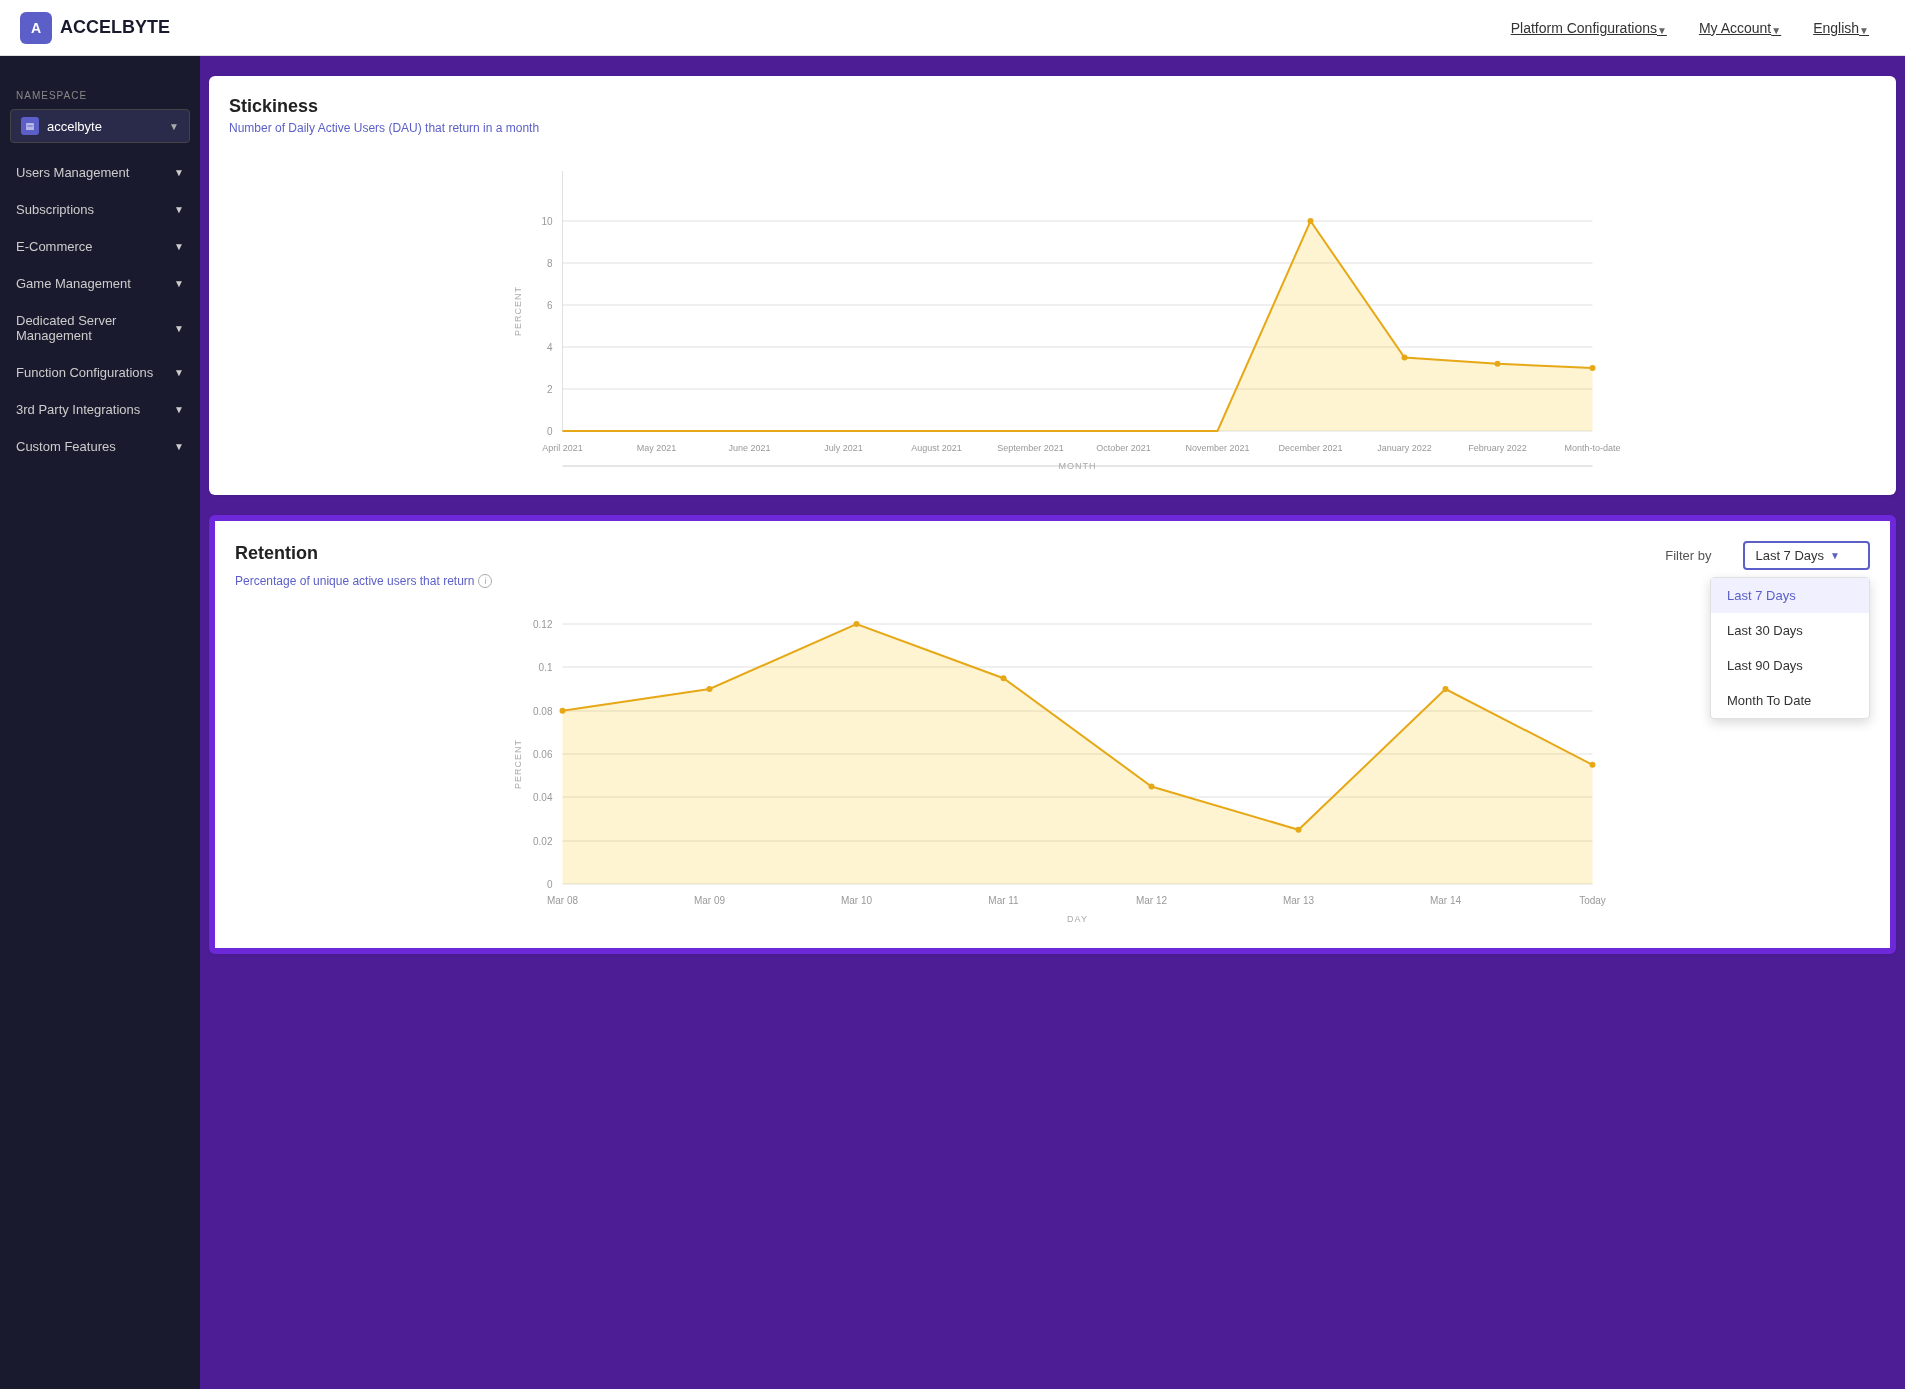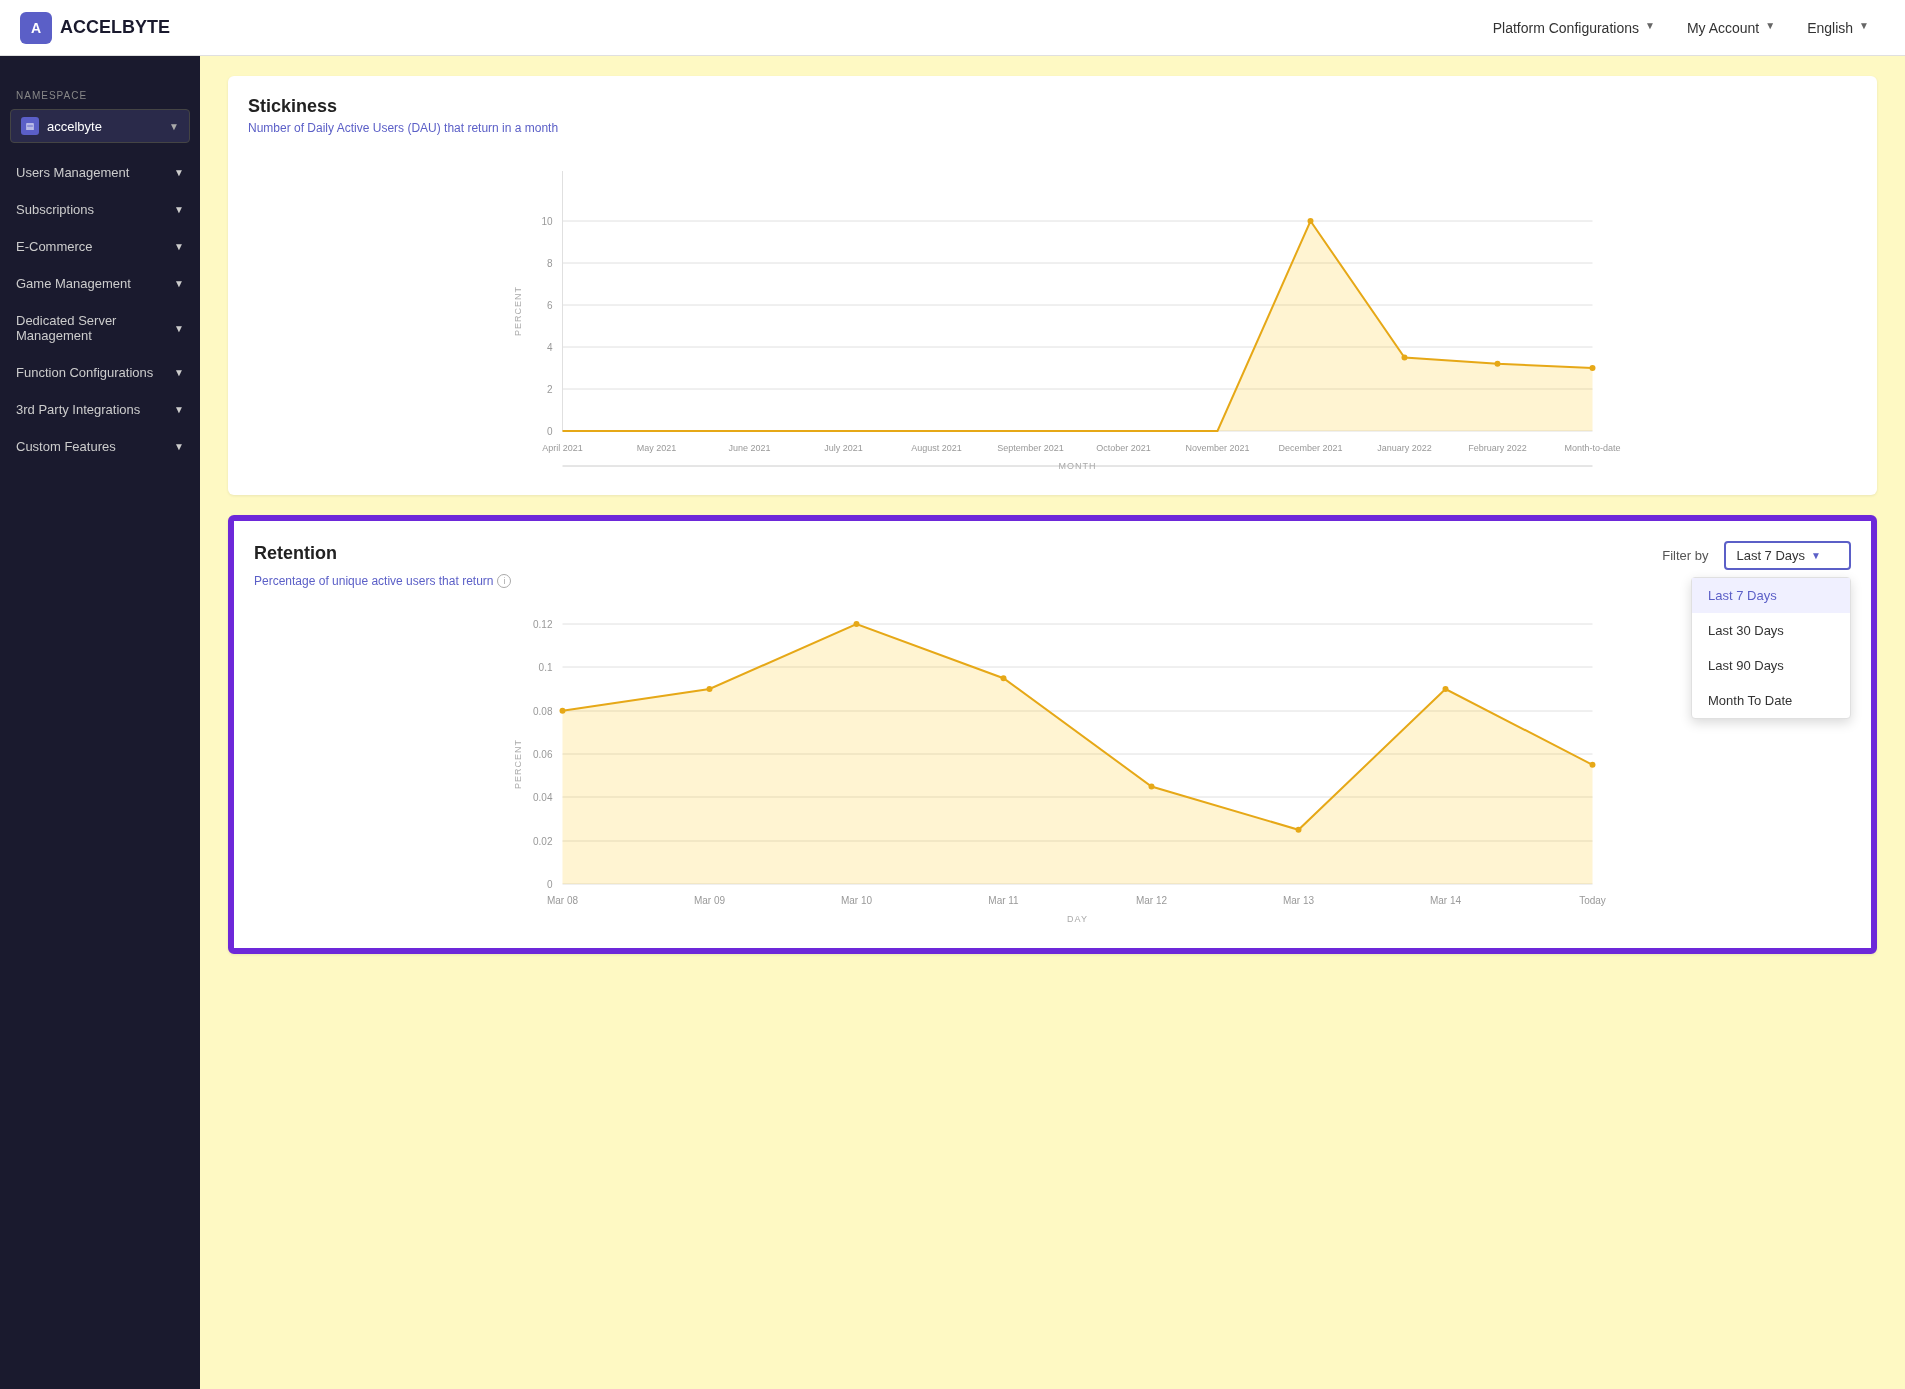--- a/index.html
+++ b/index.html
@@ -35,27 +35,28 @@
       font-size: 14px;
       font-weight: 700;
     }
     .header-nav {
       display: flex;
       align-items: center;
       gap: 0;
     }
     .header-nav-item {
       display: flex;
-      align-items: flex-start;
-      gap: 6px;
+      align-items: flex-end;
+      gap: 0;
       padding: 8px 16px;
       font-size: 14px;
       color: #333;
       cursor: pointer;
       border-radius: 4px;
+      text-decoration: underline;
     }
     .chevron-down { font-size: 10px; color: #666; }
 
     
     .app-body {
       display: flex;
       margin-top: 56px;
       height: calc(100vh - 56px);
     }
 
@@ -128,22 +129,22 @@
       border-radius: 4px;
       margin: 0 6px;
       padding: 9px 10px 9px 14px;
     }
     .sidebar-item-icon { font-size: 14px; }
 
     
     .main-content {
       flex: 1;
       overflow-y: auto;
-      padding: 20px 28px;
-      background: #fef9c3;
+      padding: 20px 9px;
+      background: #4c1d95;
     }
 
     
     .chart-card {
       background: #fff;
       border-radius: 6px;
       padding: 20px;
       margin-bottom: 20px;
       box-shadow: 0 1px 3px rgba(0,0,0,0.08);
     }
@@ -396,21 +397,21 @@
           <text x="575" y="318" text-anchor="middle" font-size="9" fill="#aaa" letter-spacing="1">MONTH</text>
         </svg>
       </div>
     </div>
 
     <div class="chart-card highlighted" style="position:relative;">
       <div class="chart-header-row">
         <div>
           <div class="chart-title">Retention</div>
         </div>
-        <div style="display:flex;align-items:center;gap:8px;">
+        <div style="display:flex;align-items:center;gap:24px;">
           <span class="filter-label">Filter by</span>
           <div class="filter-wrapper" style="position:relative;">
             <div style="border:2px solid #5b5fc7;border-radius:4px;padding:5px 28px 5px 10px;font-size:13px;color:#333;background:#fff;cursor:pointer;display:flex;align-items:center;gap:6px;">
               <span>Last 7 Days</span>
               <span style="font-size:10px;color:#5b5fc7;">▼</span>
             </div>
 
             <div class="dropdown-overlay">
               <div class="dropdown-item selected">Last 7 Days</div>
               <div class="dropdown-item">Last 30 Days</div>

